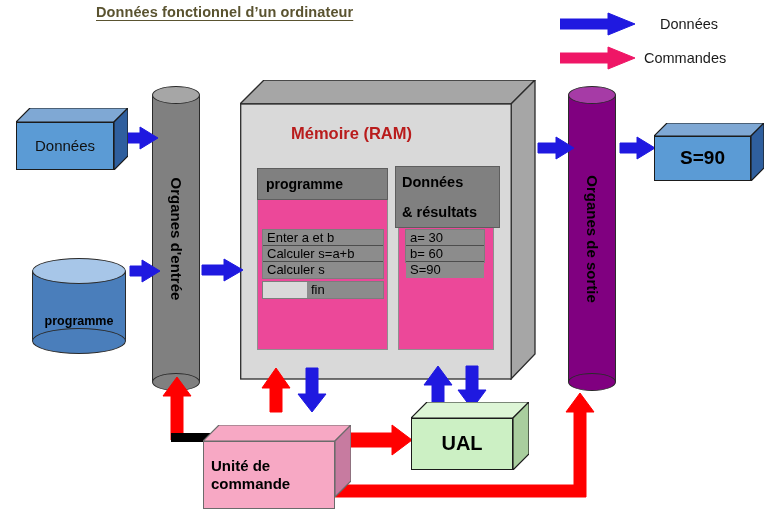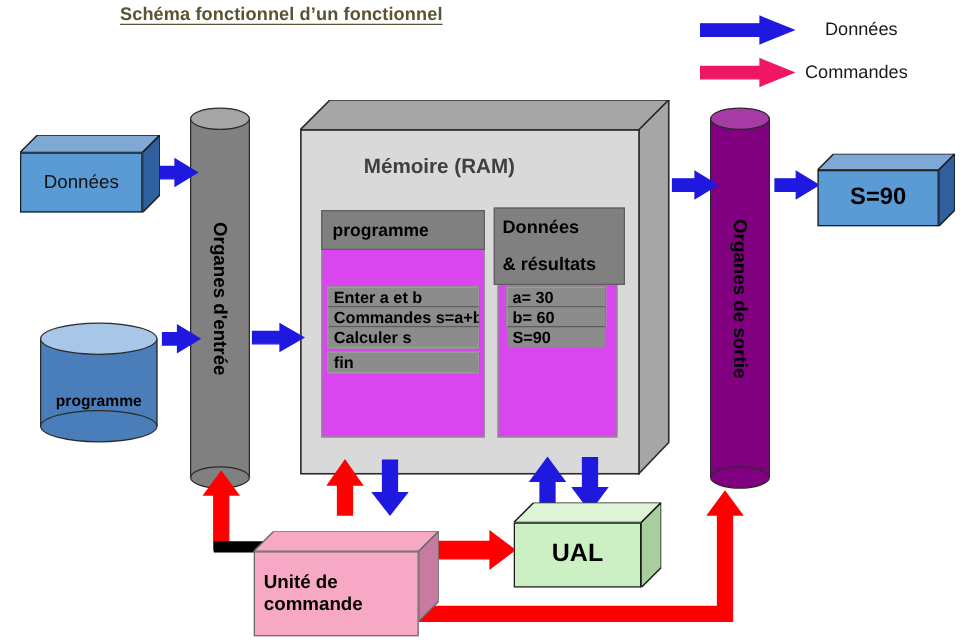--- a/index.html
+++ b/index.html
@@ -34,33 +34,33 @@
        border-left:1.3px solid #2b2b2b;border-right:1.3px solid #2b2b2b;box-sizing:border-box;}
   .cyl .capTop,.cyl .capBot{position:absolute;left:0;right:0;height:calc(var(--cap)*2);
        border:1.3px solid #2b2b2b;border-radius:50%;box-sizing:border-box;}
   .cyl .capTop{top:0;}
   .cyl .capBot{bottom:0;}
   .cyl .vtext{position:absolute;left:50%;top:50%;
        transform:translate(-50%,-50%) rotate(90deg);
        white-space:nowrap;font-weight:bold;color:#000;z-index:5;}
 
   
-  .panel{position:absolute;background:#d946ef;border:1.1px solid #8f8f8f;box-sizing:border-box;font-weight:bold;}
+  .panel{position:absolute;background:#ec4899;border:1.1px solid #8f8f8f;box-sizing:border-box;}
   .hdr{position:absolute;background:#808080;border:1px solid #5e5e5e;box-sizing:border-box;
        display:flex;align-items:center;font-weight:bold;color:#000;box-sizing:border-box;}
   .rowbox{position:absolute;background:#d9d9d9;border:1px solid #7d7d7d;box-sizing:border-box;}
   .row{background:#8c8c8c;border-bottom:1px solid #4d4d4d;box-sizing:border-box;
        padding-left:4px;color:#000;font-size:13px;line-height:16px;height:16px;
        overflow:hidden;white-space:nowrap;}
   .row.last{border-bottom:none;}
 </style>
 </head>
 <body>
 
-<div class="abs" id="title">Schéma fonctionnel d’un fonctionnel</div>
+<div class="abs" id="title">Données fonctionnel d’un ordinateur</div>
 
 <div class="abs" style="left:560px;top:12px;">
 
   <div class="abs" style="left:0;top:0;display:flex;align-items:center;">
     <span style="display:block;">
       <svg class="legend-arrow" width="76" height="24" viewBox="0 0 76 24">
         <path d="M0 7 L48 7 L48 1 L75 12 L48 23 L48 17 L0 17 Z" fill="#1f19e0" stroke="#1f19e0" stroke-width="1"></path>
       </svg>
     </span>
     <span class="legend-label" style="margin-left:24px;">Données</span>
@@ -101,30 +101,30 @@
   <div class="vtext" style="font-size:15px;">Organes d'entrée</div>
 </div>
 
 <div class="abs" style="left:240px;top:80px;width:296px;height:300px;">
   <svg width="296" height="300" viewBox="0 0 296 300" style="position:absolute;left:0;top:0;">
     <polygon points="0,24 24,0 295,0 271,24" fill="#a6a6a6" stroke="#2b2b2b" stroke-width="1.3"></polygon>
     <polygon points="271,24 295,0 295,274 271,299" fill="#a6a6a6" stroke="#2b2b2b" stroke-width="1.3"></polygon>
     <rect x="0.7" y="24" width="270.5" height="275" fill="#d9d9d9" stroke="#2b2b2b" stroke-width="1.3"></rect>
   </svg>
 
-  <div class="abs" style="left:0;top:44px;width:223px;text-align:center;font-size:16.5px;font-weight:bold;color:#404040;">Mémoire (RAM)</div>
+  <div class="abs" style="left:0;top:44px;width:223px;text-align:center;font-size:16.5px;font-weight:bold;color:#b91c1c;">Mémoire (RAM)</div>
 
   <div class="panel" style="left:17px;top:88px;width:131px;height:182px;">
     <div class="abs" style="left:4px;top:60px;width:122px;">
       <div class="rowbox" style="position:relative;width:122px;height:50px;">
         <div class="row">Enter a et b</div>
-        <div class="row">Commandes s=a+b</div>
+        <div class="row">Calculer s=a+b</div>
         <div class="row last">Calculer s</div>
       </div>
-      <div class="rowbox" style="position:relative;margin-top:2px;width:122px;height:18px;">
+      <div class="rowbox" style="position:relative;margin-top:2px;width:122px;height:18px;padding-left:44px;">
         <div class="row last">fin</div>
       </div>
     </div>
   </div>
   <div class="hdr" style="left:17px;top:88px;width:131px;height:32px;padding-left:8px;font-size:14px;">
     <span>programme</span>
   </div>
 
   <div class="panel" style="left:158px;top:100px;width:96px;height:170px;">
     <div class="rowbox" style="left:6px;top:48px;width:80px;height:34px;">

